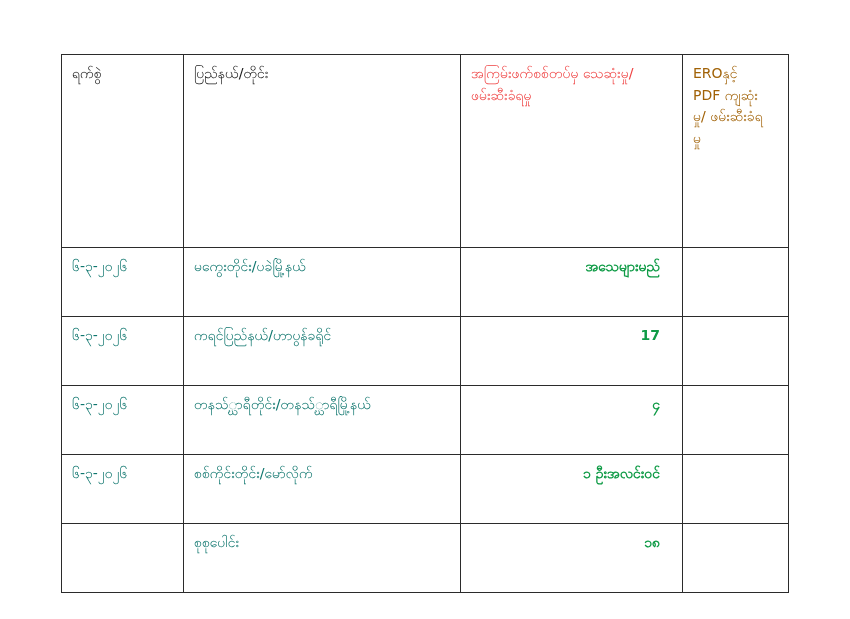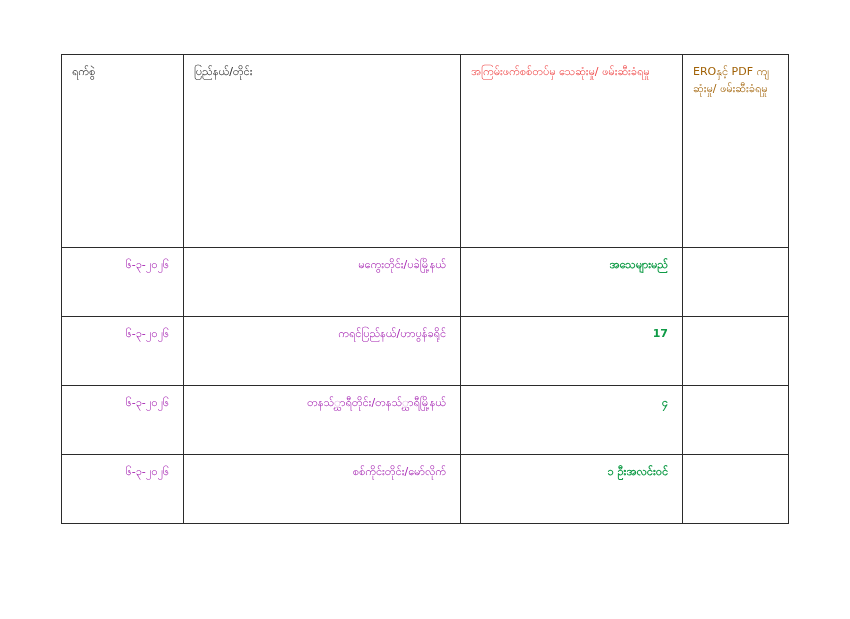--- a/index.html
+++ b/index.html
@@ -27,42 +27,41 @@
     position: absolute;
     left: 61px;
     top: 54px;
     width: 727px;
     border-collapse: collapse;
     table-layout: fixed;
   }
   table.doc-table td {
     border: 1px solid #2b2b2b;
     vertical-align: top;
-    padding: 8px 14px 8px 10px;
-    font-size: 11px;
+    padding: 8px 22px 8px 10px;
+    font-size: 14px;
     line-height: 1.55;
   }
   col.c-date   { width: 122px; }
   col.c-region { width: 277px; }
   col.c-green  { width: 222px; }
   col.c-red    { width: 106px; }
 
   .hdr-black {
     color: #1a1a1a;
   }
   .hdr-green {
     color: #ef4444;
   }
   .hdr-red {
     color: #a16207;
   }
   .cell-date, .cell-region {
-    color: #a21caf;
+    color: #0f766e;
     white-space: nowrap;
-    text-align: right;
   }
   .cell-green {
     color: #0f9b46;
     text-align: right;
     font-weight: bold;
     font-size: 21px;
     line-height: 1.45;
     vertical-align: middle;
   }
   .cell-red {
@@ -123,16 +122,22 @@
         <td class="cell-red empty-cell"></td>
       </tr>
 
       <tr class="row-body">
         <td class="cell-date">၆-၃-၂၀၂၆</td>
         <td class="cell-region">စစ်ကိုင်းတိုင်း/မော်လိုက်</td>
         <td class="cell-green">၁ ဦးအလင်းဝင်</td>
         <td class="cell-red empty-cell"></td>
       </tr>
 
+      <tr class="row-body">
+        <td class="cell-date empty-cell"></td>
+        <td class="cell-region">စုစုပေါင်း</td>
+        <td class="cell-green">၁၈</td>
+        <td class="cell-red empty-cell"></td>
+      </tr>
     </tbody>
   </table>
 
 </div>
 
 </body></html>

